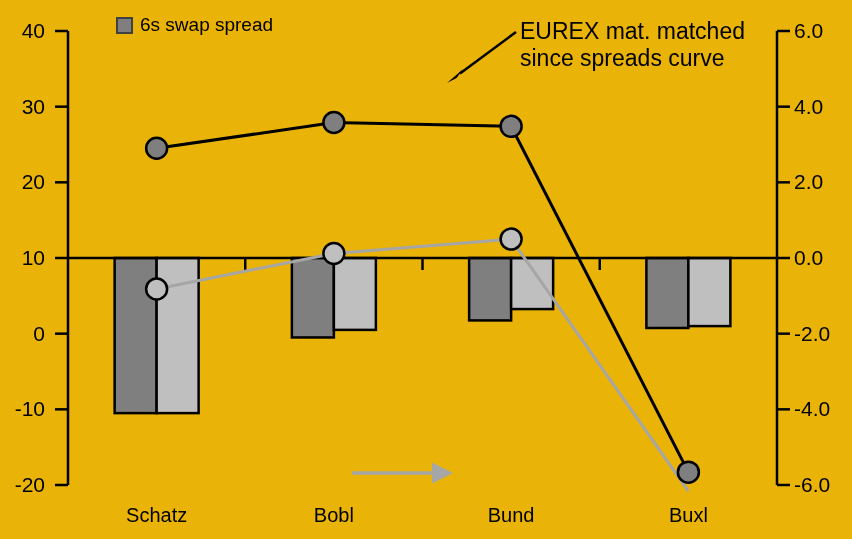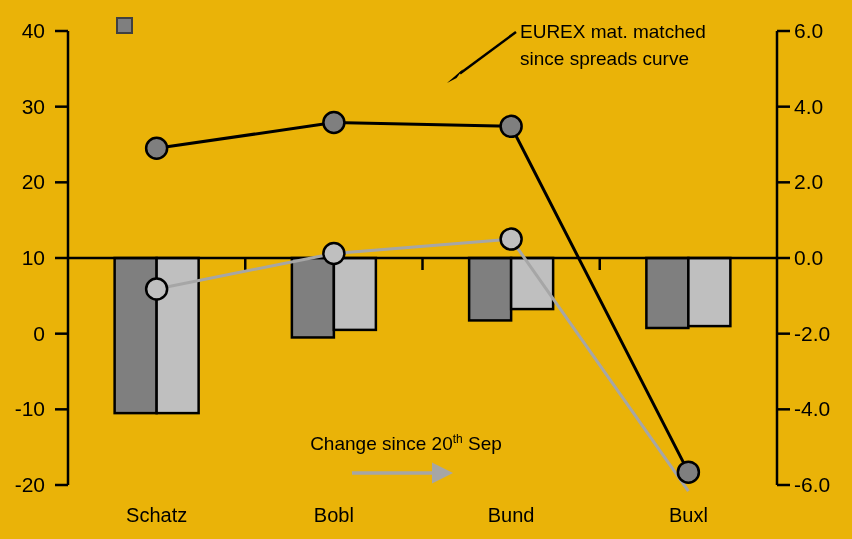--- a/index.html
+++ b/index.html
@@ -15,21 +15,21 @@
     position:absolute;left:116px;top:8px;
   }
   .legend-item{display:flex;align-items:center;height:34px;}
   .legend-swatch{
     width:17px;height:17px;border:2.5px solid #404040;box-sizing:border-box;
     margin-right:7px;flex:0 0 auto;
   }
   .legend-label{font-size:19px;color:#000;white-space:nowrap;}
   .annotation-curve{
     position:absolute;left:520px;top:18px;
-    font-size:19px;line-height:27px;color:#000;white-space:nowrap;
+    font-size:23px;line-height:27px;color:#000;white-space:nowrap;
   }
   .annotation-change{
     position:absolute;left:286px;top:433px;width:240px;
     font-size:19px;color:#000;text-align:center;white-space:nowrap;
   }
   .annotation-change sup{font-size:12px;vertical-align:super;line-height:0;}
   .arrow-svg{position:absolute;left:0;top:0;pointer-events:none;}
 </style>
 </head>
 <body>
@@ -90,35 +90,33 @@
       <polyline points="156.625,148.28333333333336 333.875,122.55666666666667 511.125,126.34 688.375,472.1366666666666" fill="none" stroke="#000000" stroke-width="3"></polyline>
       <circle cx="156.625" cy="148.28333333333336" r="10.5" fill="#7f7f7f" stroke="#000000" stroke-width="2.5"></circle>
       <circle cx="333.875" cy="122.55666666666667" r="10.5" fill="#7f7f7f" stroke="#000000" stroke-width="2.5"></circle>
       <circle cx="511.125" cy="126.34" r="10.5" fill="#7f7f7f" stroke="#000000" stroke-width="2.5"></circle>
       <circle cx="688.375" cy="472.1366666666666" r="10.5" fill="#7f7f7f" stroke="#000000" stroke-width="2.5"></circle>
     </svg>
 
   <div class="legend">
     <div class="legend-item">
       <span class="legend-swatch" style="background: rgb(127, 127, 127);"></span>
+      <span class="legend-label">6s swap spread</span>
     </div>
   </div>
 
   <div class="annotation-curve">
     <div>EUREX mat. matched</div>
     <div>since spreads curve</div>
   </div>
 
   <svg class="arrow-svg" width="852" height="539">
     <line x1="516" y1="32" x2="460" y2="73.5" stroke="#000000" stroke-width="2.5"></line>
     <polygon points="447,83 463.2,69.1 456.6,77.9" fill="#000000"></polygon>
   </svg>
 
-  <div class="annotation-change">
-    <span>Change since 20</span><sup>th</sup><span> Sep</span>
-  </div>
 
   <svg class="arrow-svg" width="852" height="539">
     <line x1="352" y1="473" x2="434" y2="473" stroke="#a6a6a6" stroke-width="3.5"></line>
     <polygon points="453,473 432,462.5 432,483.5" fill="#a6a6a6"></polygon>
   </svg>
 
 </div>
 
 </body></html>

